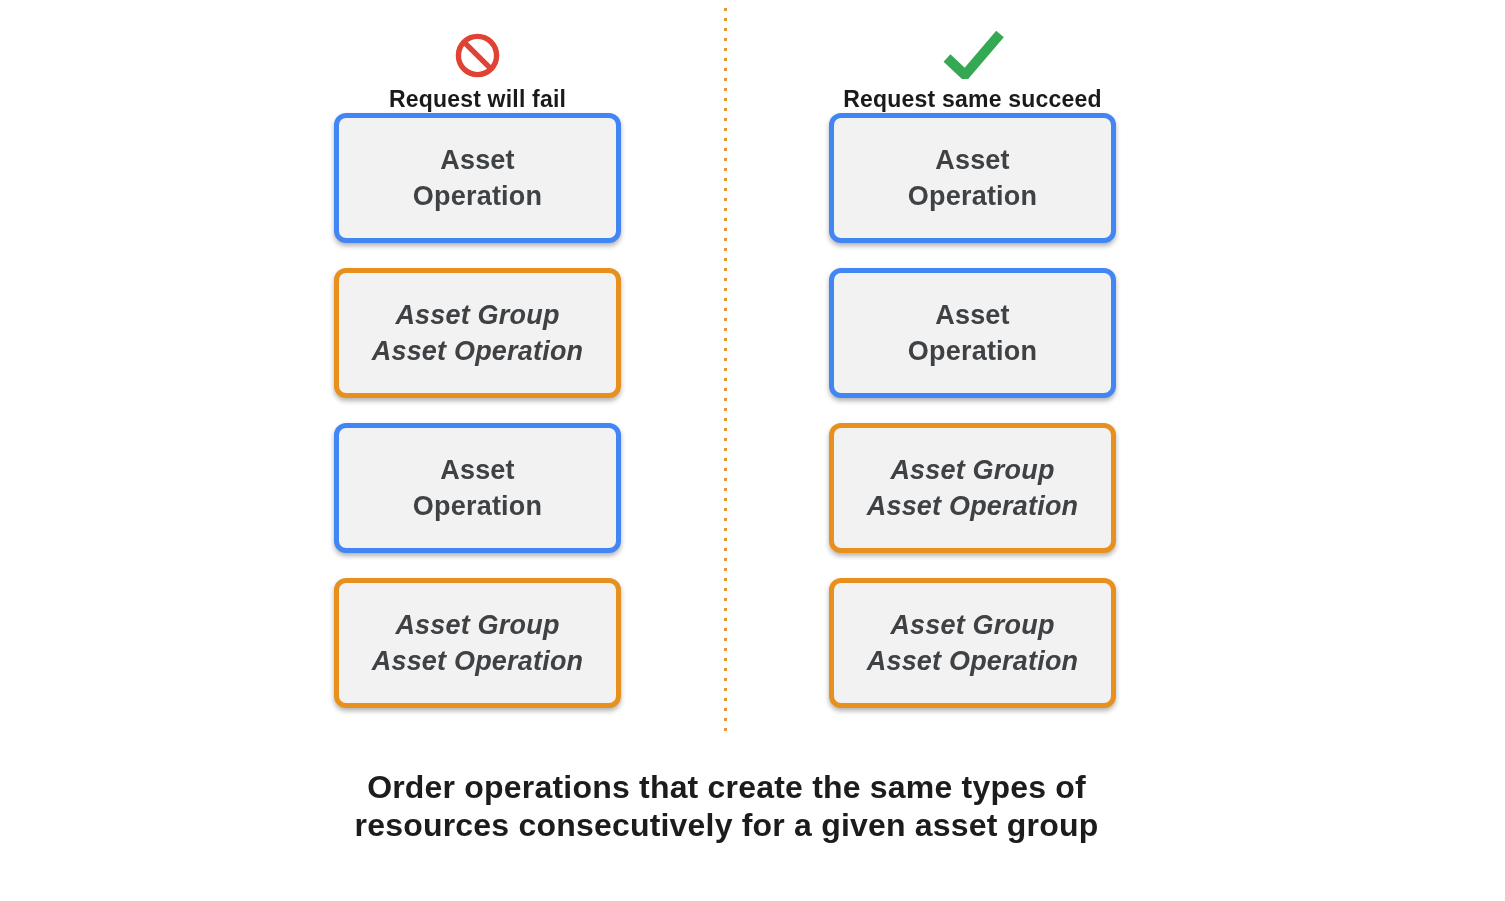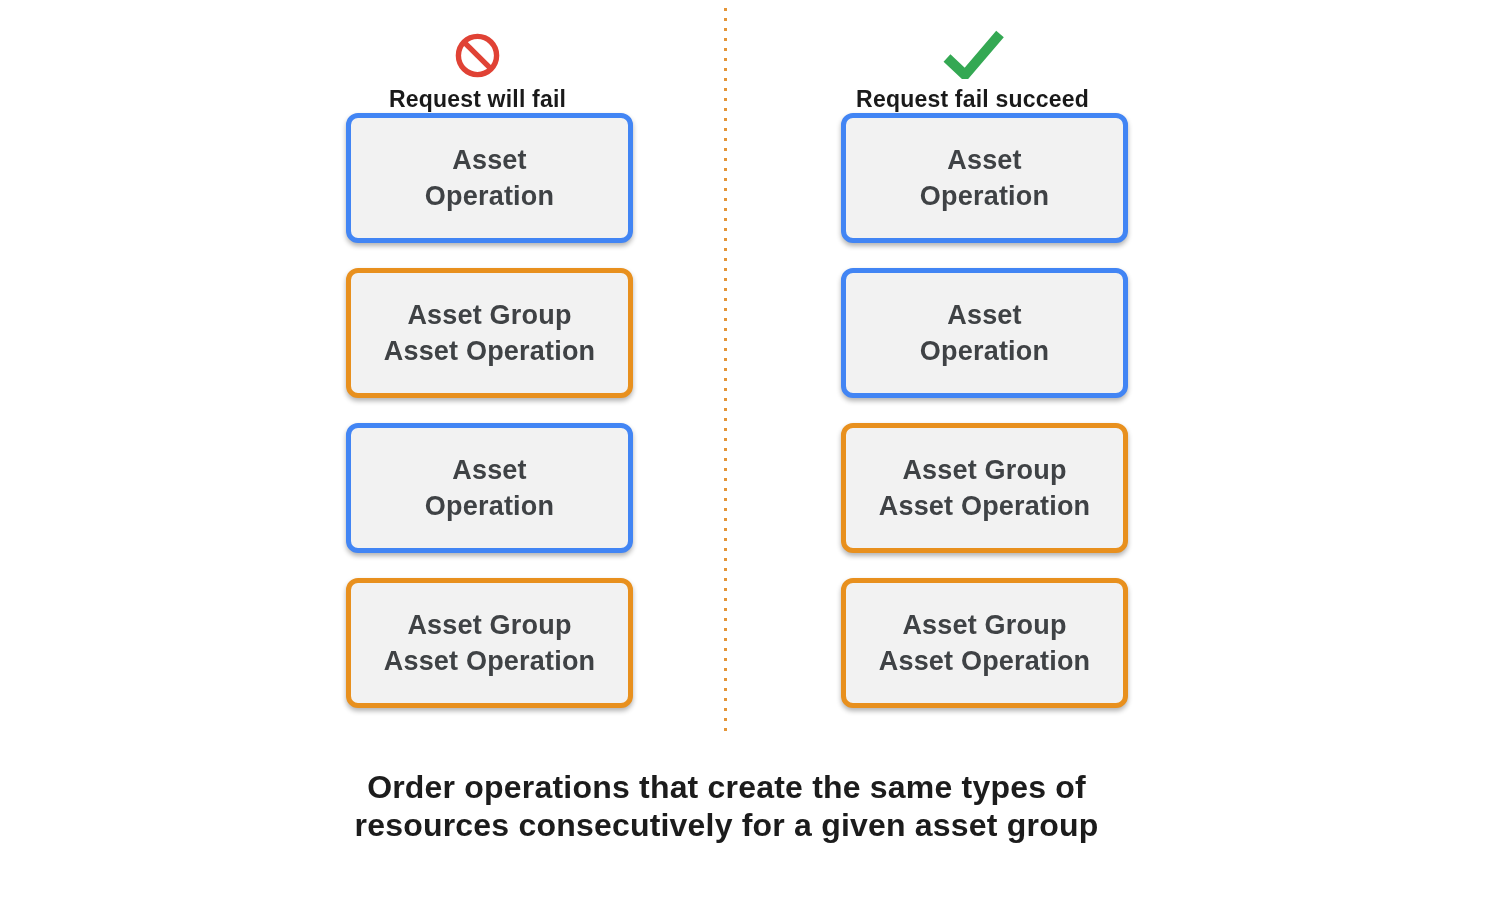--- a/index.html
+++ b/index.html
@@ -64,24 +64,23 @@
     width: 100%;
     height: 130px;
     background: var(--box-bg);
     border: 5px solid #1d4ed8;
     border-radius: 12px;
     box-shadow: 0 3px 5px rgba(0,0,0,0.30);
     display: flex;
     align-items: center;
     justify-content: center;
     text-align: center;
-    margin-left: 12px;
   }
   .op-box.border-blue   { border-color: var(--blue); }
-  .op-box.border-orange { border-color: var(--orange); }
+  .op-box.border-orange { border-color: var(--orange); font-style: italic; }
   .op-label {
     font-size: 27px;
     font-weight: 700;
     line-height: 36px;
     color: var(--box-text);
     white-space: pre-line;
     letter-spacing: 0.2px;
   }
   .divider {
     position: absolute;
@@ -148,21 +147,21 @@
 
   <div class="divider"></div>
 
   <div class="column column-right">
     <div class="col-header">
       <span class="col-icon check">
         <svg width="66" height="50" viewBox="0 0 66 50" aria-hidden="true">
           <path d="M7 29 L25 46 L60 5" fill="none" stroke="currentColor" stroke-width="10"></path>
         </svg>
       </span>
-      <div class="col-title">Request fail succeed</div>
+      <div class="col-title">Request same succeed</div>
     </div>
     <div class="boxes">
       <div class="op-box border-blue">
         <span class="op-label">Asset
 Operation</span>
       </div>
       <div class="op-box border-blue">
         <span class="op-label">Asset
 Operation</span>
       </div>

